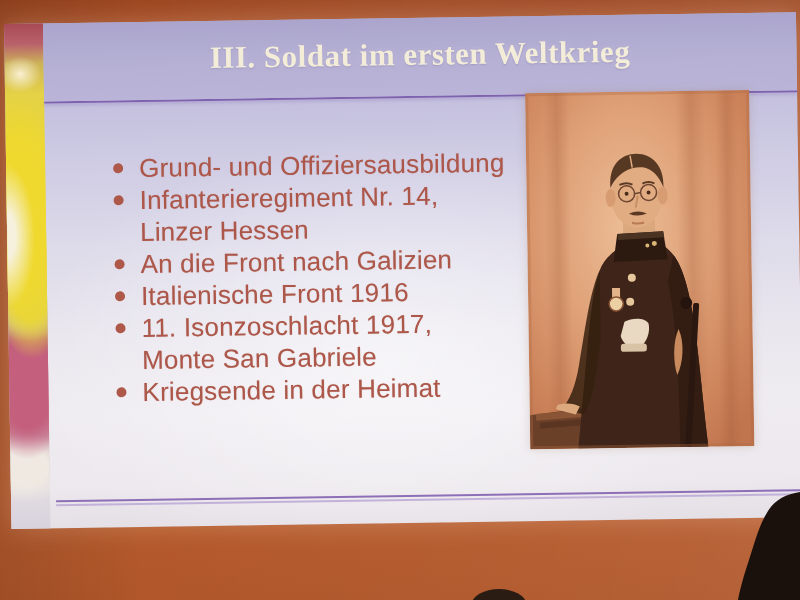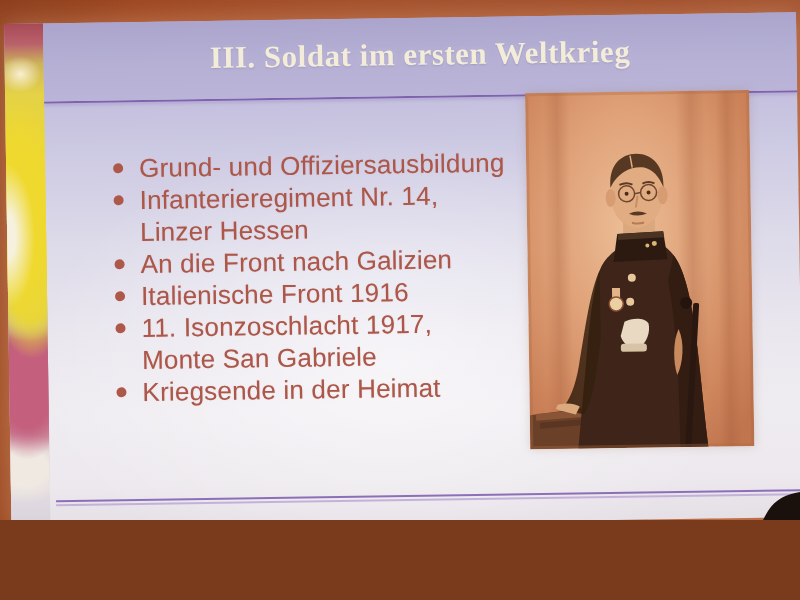--- a/index.html
+++ b/index.html
@@ -1,17 +1,17 @@
 <!DOCTYPE html>
 <html><head>
 <meta charset="utf-8">
 <style>
   html,body{margin:0;padding:0;background:#7a3a1c;}
   .scene{
-    position:relative;width:800px;height:520px;overflow:hidden;
+    position:relative;width:800px;height:600px;overflow:hidden;
     font-family:"Liberation Sans",sans-serif;
     background:
       radial-gradient(ellipse 620px 420px at 46% 44%, rgba(255,214,180,0.18), rgba(255,214,180,0) 70%),
       linear-gradient(90deg, rgba(0,0,0,0.10) 0%, rgba(0,0,0,0) 18%, rgba(255,255,255,0.05) 85%, rgba(255,255,255,0.08) 100%),
       linear-gradient(180deg,#9d4721 0%,#a54e26 6%,#ab5429 22%,#b2582b 55%,#b75c2e 82%,#b0562a 100%);
   }
 
   
   .slide{
     position:absolute;left:4px;top:24px;width:792px;height:505px;

